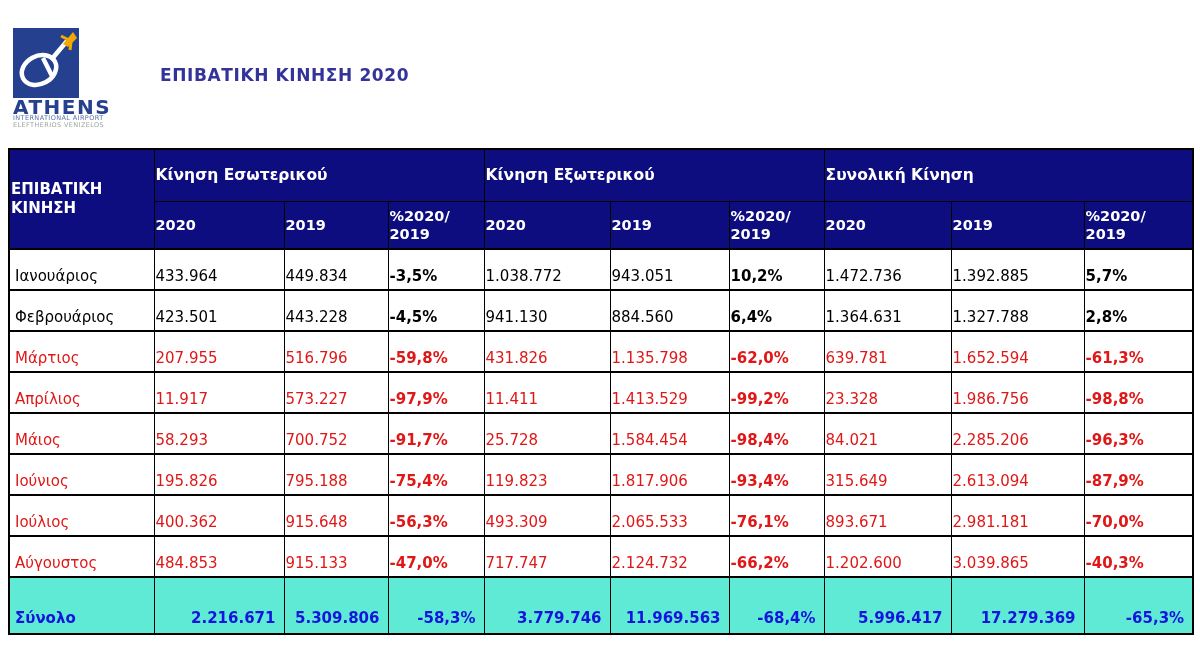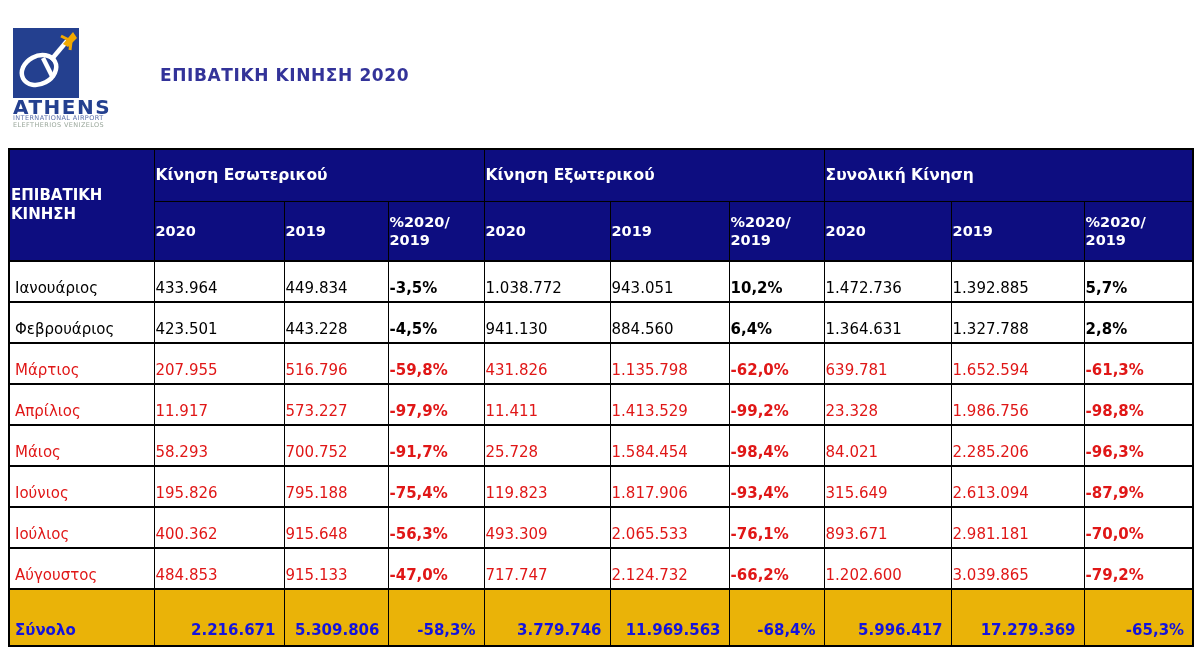--- a/index.html
+++ b/index.html
@@ -22,39 +22,39 @@
     position:absolute;left:8px;top:148px;width:1184px;
     border-collapse:collapse;table-layout:fixed;
     border:2px solid #000;
   }
   table.traffic th,table.traffic td{overflow:hidden;}
   thead th{
     background:#0d0d80;color:#ffffff;font-weight:bold;
     border:1px solid #000;vertical-align:middle;text-align:left;
   }
   tr.group-row{height:52px;}
-  tr.sub-row{height:60px;}
+  tr.sub-row{height:48px;}
   th.corner{font-size:15px;white-space:pre-line;line-height:19px;}
   th.group{font-size:15.5px;}
   th.sub{font-size:14.5px;white-space:pre-line;line-height:18px;}
   thead tr.sub-row th{border-bottom:2px solid #000;}
   tbody tr{height:41px;}
   tbody td{
     background:#fff;border-left:1px solid #000;border-right:1px solid #000;
     border-top:2px solid #000;border-bottom:2px solid #000;
     vertical-align:bottom;font-size:15px;padding-bottom:4px;
   }
   td.month{text-align:left;padding-left:5px;}
   td.num{text-align:left;padding-right:8px;}
   td.pct{text-align:left;padding-right:8px;font-weight:bold;}
   tr.row-black td{color:#000000;}
   tr.row-red td{color:#e01717;}
   tfoot tr{height:57px;}
   tfoot td{
-    background:#eab308;color:#1414dd;font-weight:bold;font-size:15px;
+    background:#5eead4;color:#1414dd;font-weight:bold;font-size:15px;
     border:1px solid #000;border-top:2px solid #000;border-bottom:2px solid #000;
     vertical-align:bottom;padding-bottom:6px;
   }
   tfoot td.month{text-align:left;padding-left:5px;}
   tfoot td.num,tfoot td.pct{text-align:right;padding-right:8px;}
 </style>
 </head>
 <body>
 
 <div class="canvas">
@@ -201,21 +201,21 @@
         <tr class="row-red">
           <td class="month">Αύγουστος</td>
           <td class="num">484.853</td>
           <td class="num">915.133</td>
           <td class="pct">-47,0%</td>
           <td class="num">717.747</td>
           <td class="num">2.124.732</td>
           <td class="pct">-66,2%</td>
           <td class="num">1.202.600</td>
           <td class="num">3.039.865</td>
-          <td class="pct">-79,2%</td>
+          <td class="pct">-40,3%</td>
         </tr>
       </tbody>
     <tfoot>
       <tr>
         <td class="month">Σύνολο</td>
         <td class="num">2.216.671</td>
         <td class="num">5.309.806</td>
         <td class="pct">-58,3%</td>
         <td class="num">3.779.746</td>
         <td class="num">11.969.563</td>

